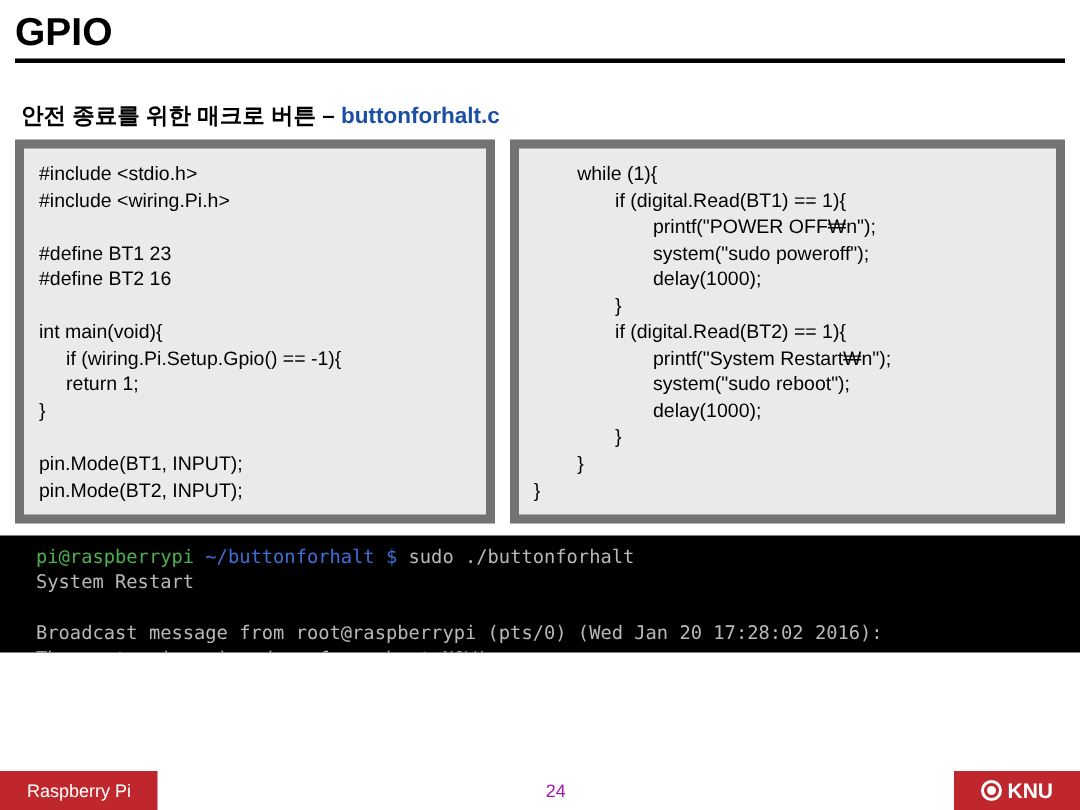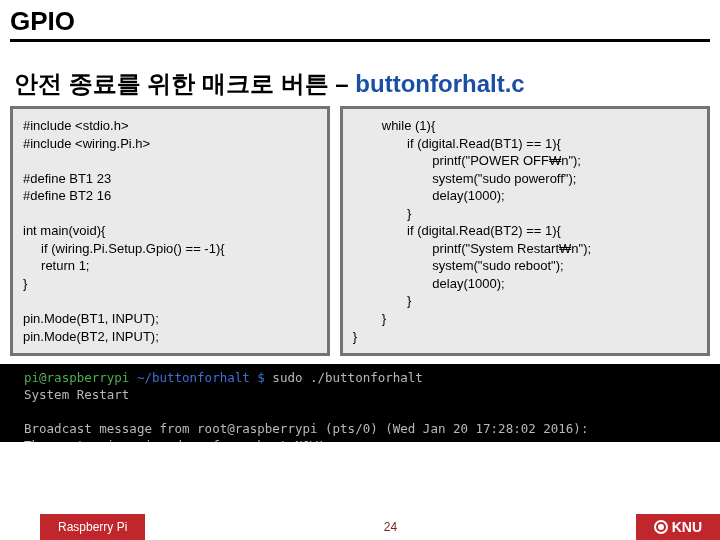--- a/index.html
+++ b/index.html
@@ -1,31 +1,31 @@
 <!DOCTYPE html>
 <html><head>
 <meta charset="utf-8">
 <style>
   * { margin:0; padding:0; box-sizing:border-box; }
   body { width:720px; height:540px; font-family:Arial,"Malgun Gothic",sans-serif; background:#fff; position:relative; }
   .title-wrap { padding:6px 10px 18px; }
   .title { font-size:26px; font-weight:bold; }
   .title-underline { height:3px; background:#000; margin:2px 0 4px; }
-  .subtitle { font-size:24px; font-weight:bold; padding:4px 14px 6px; }
+  .subtitle { font-size:15px; font-weight:bold; padding:4px 14px 6px; }
   .sub-blue { color:#1a4fa3; }
   .code-row { display:flex; gap:10px; padding:0 10px; }
-  .code-box { background:#eaeaea; border:3px solid #737373; padding:8px 10px; font-size:13px; line-height:1.35; white-space:pre; font-family:Arial,sans-serif; }
+  .code-box { background:#eaeaea; border:6px solid #737373; padding:8px 10px; font-size:13px; line-height:1.35; white-space:pre; font-family:Arial,sans-serif; }
   .code-left { width:330px; }
   .code-right { width:382px; }
   .terminal { margin:8px 0 0; background:#000; color:#b8b8b8; font-family:monospace; font-size:12.5px; padding:6px 24px; white-space:pre; line-height:1.35; height:78px; overflow:hidden; }
   .term-green { color:#4caf50; }
   .term-blue { color:#3f6fd6; }
-  .footer { position:absolute; bottom:0; left:0; right:0; height:26px; display:flex; align-items:center;margin-left:40px; }
+  .footer { position:absolute; bottom:0; left:0; right:0; height:26px; display:flex; align-items:center; }
   .footer-left { background:#c0272d; color:#fff; font-size:12px; padding:0 18px; height:26px; display:flex; align-items:center; }
-  .footer-center { flex:1; text-align:center; font-size:12px; color:#7f1d1d; }
+  .footer-center { flex:1; text-align:center; font-size:12px; color:#a21caf; }
   .footer-right { background:#c0272d; color:#fff; font-size:14px; font-weight:bold; padding:0 18px; height:26px; display:flex; align-items:center; }
   .knu-circle { display:inline-block; width:14px; height:14px; border:2px solid #fff; border-radius:50%; margin-right:4px; position:relative; }
   .knu-circle::after { content:""; position:absolute; width:6px; height:6px; background:#fff; border-radius:50%; top:2px; left:2px; }
 </style>
 </head>
 <body>
 
 <div class="title-wrap">
   <div class="title">GPIO</div>
   <div class="title-underline"></div>

